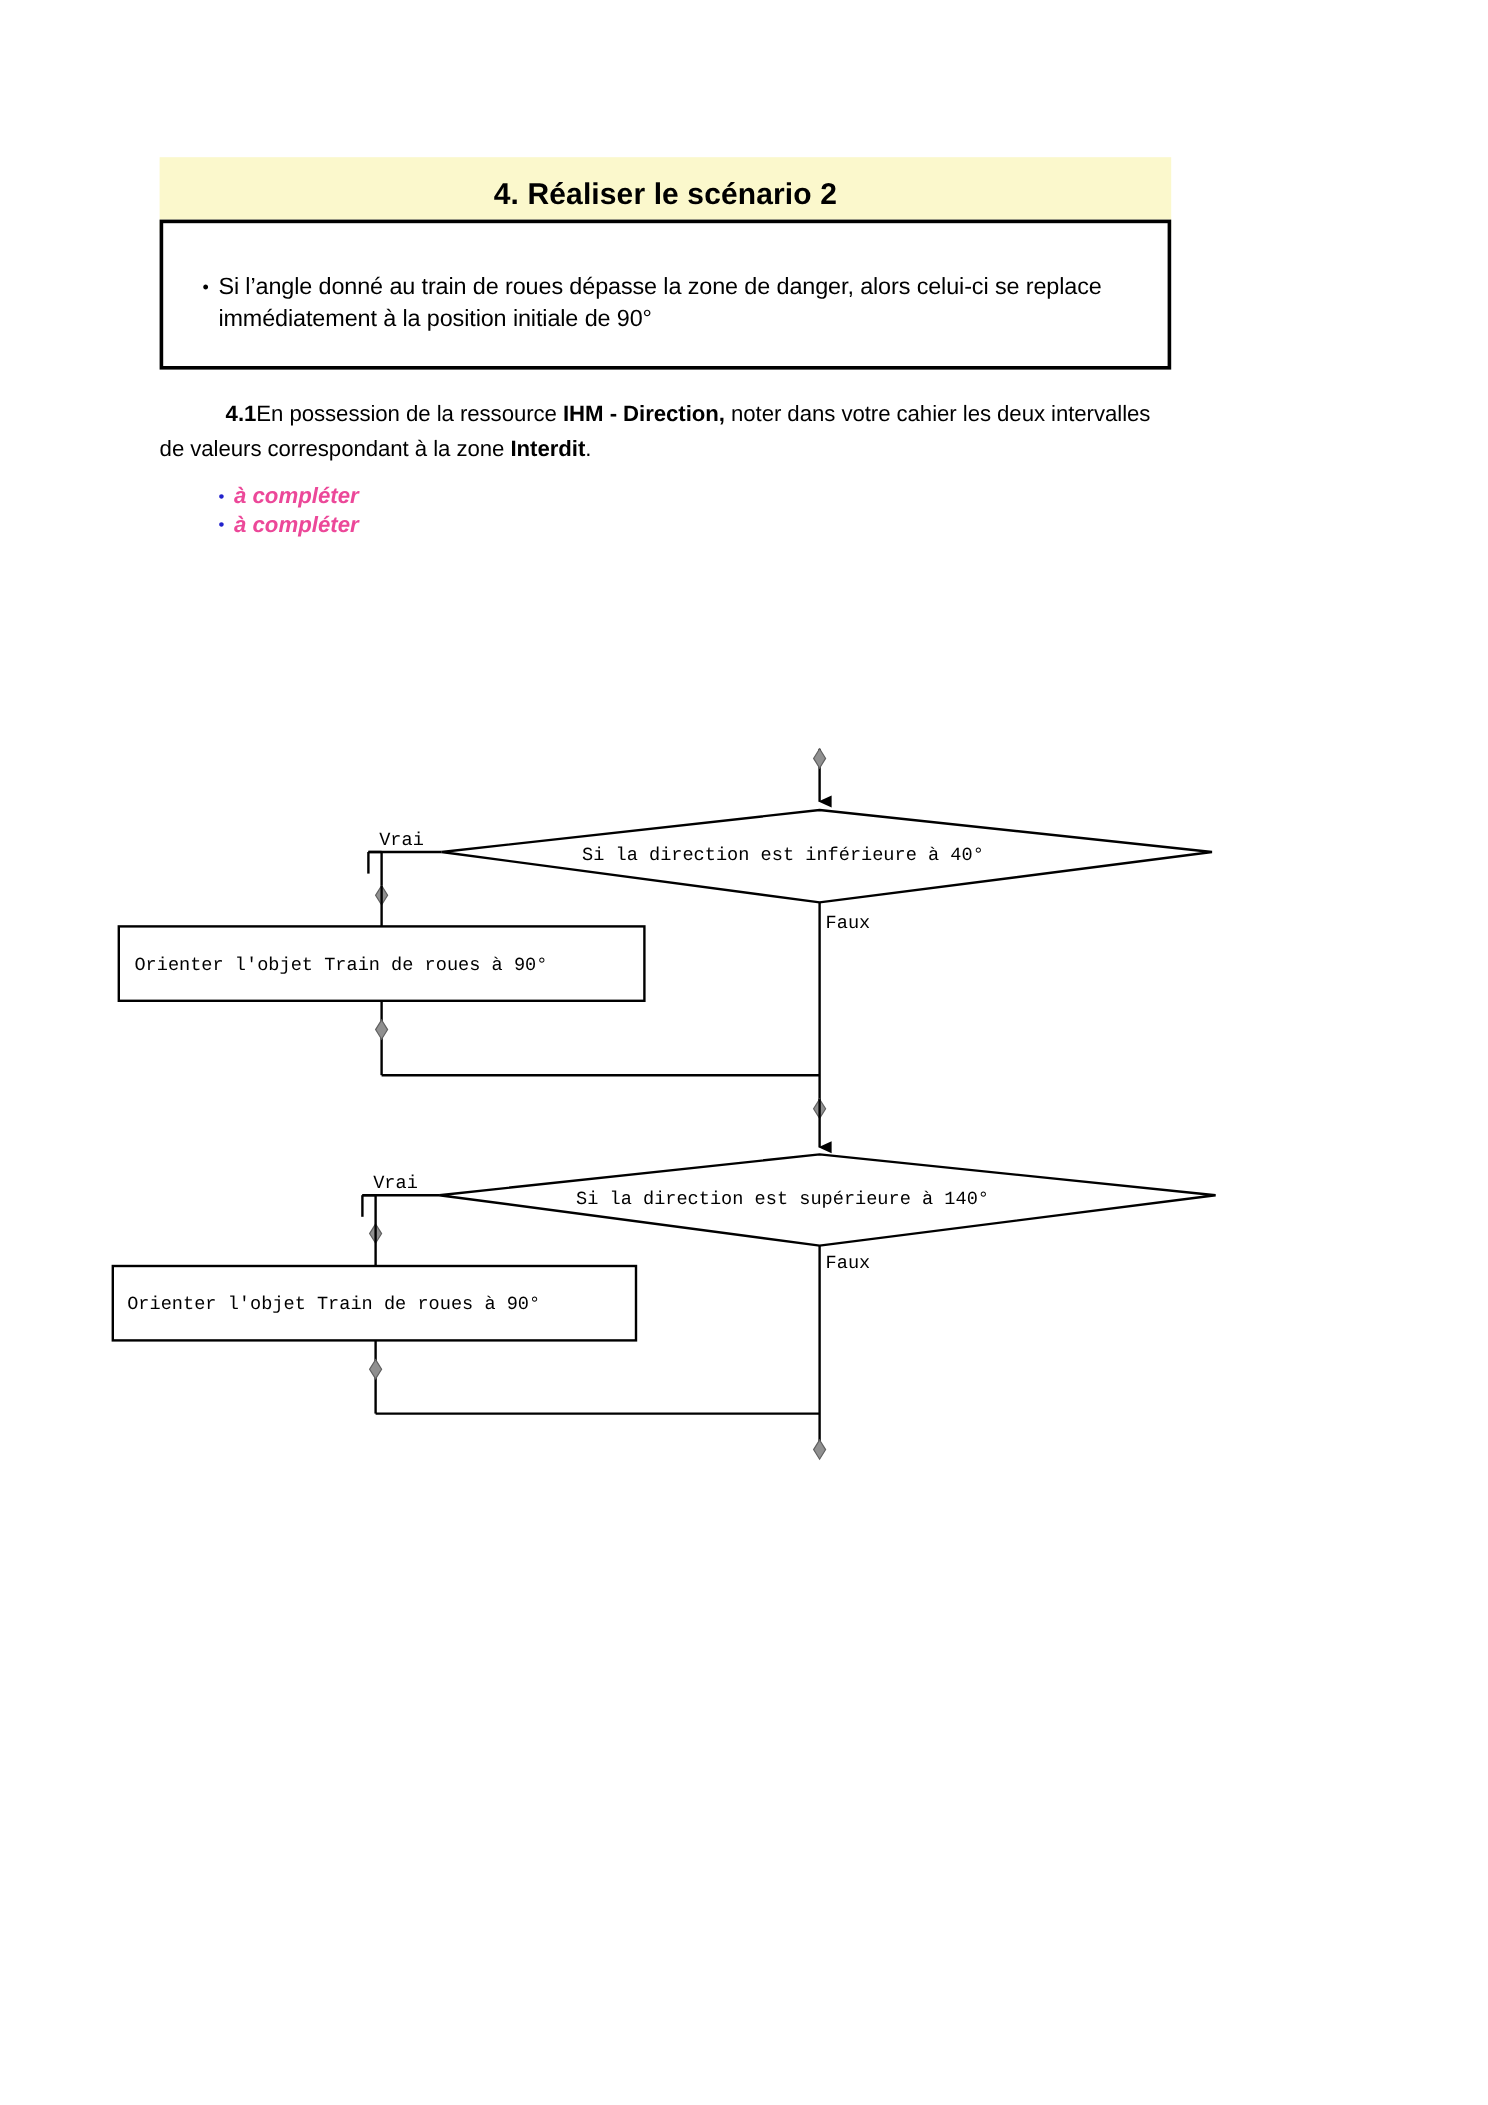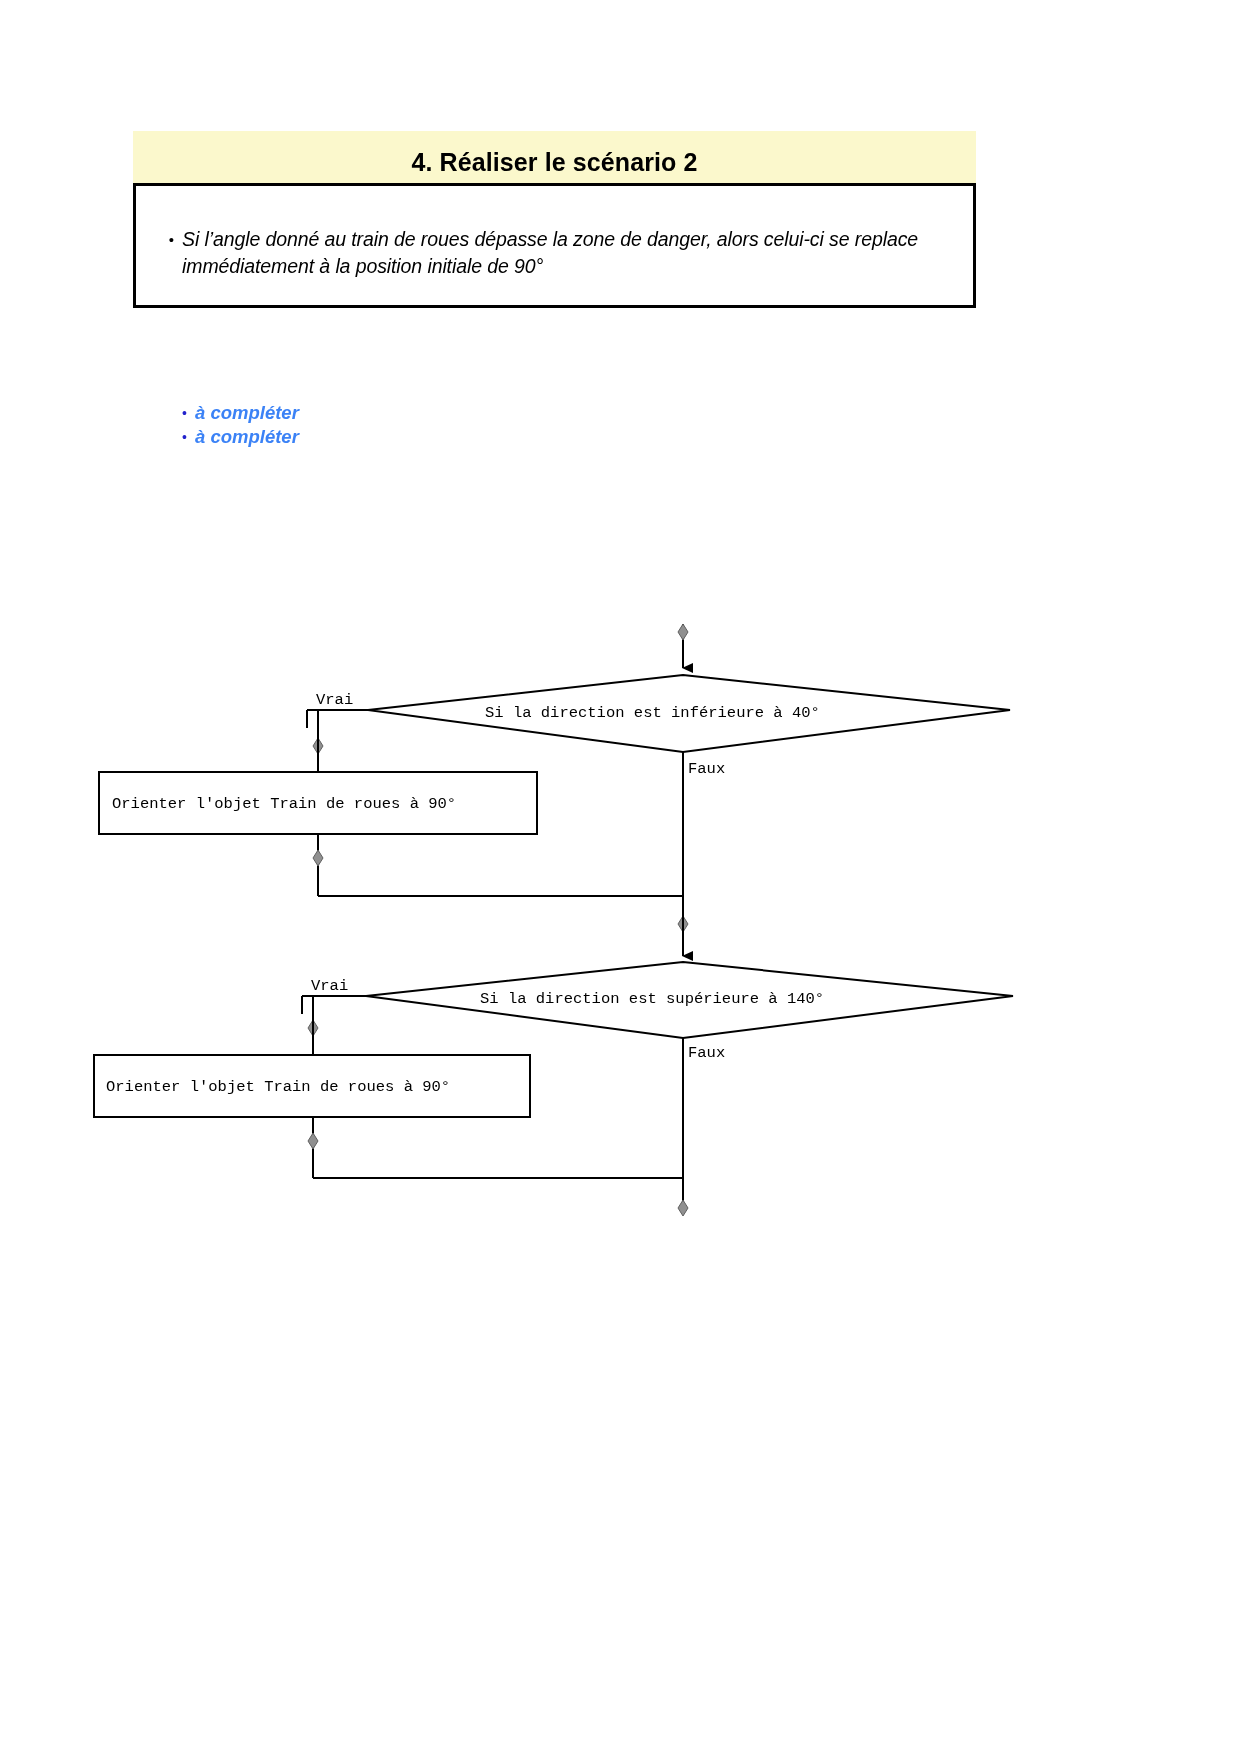--- a/index.html
+++ b/index.html
@@ -65,21 +65,20 @@
     width: 46px;
     flex: 0 0 46px;
     text-align: right;
     padding-right: 8px;
     font-size: 15px;
     line-height: 27px;
   }
   .statement-text {
     flex: 1;
     font-size: 19.5px;
-    font-style: italic;
     line-height: 27px;
     letter-spacing: -0.1px;
   }
 
   
   .para {
     position: absolute;
     font-size: 18.5px;
     line-height: 29px;
     letter-spacing: -0.05px;
@@ -114,21 +113,21 @@
   .blue-bullet {
     width: 62px;
     flex: 0 0 62px;
     text-align: right;
     padding-right: 8px;
     color: #2222CC;
     font-size: 14px;
     line-height: 24px;
   }
   .blue-text {
-    color: #3b82f6;
+    color: #ec4899;
     font-weight: bold;
     font-style: italic;
     font-size: 18.5px;
     line-height: 24px;
   }
 
   
   .flowchart {
     position: absolute;
     left: 0;
@@ -159,20 +158,23 @@
 
   <div class="statement-box">
     <div class="statement-list">
       <div class="statement-item">
         <span class="statement-bullet">•</span>
         <span class="statement-text">Si l’angle donné au train de roues dépasse la zone de danger, alors celui-ci se replace immédiatement à la position initiale de 90°</span>
       </div>
     </div>
   </div>
 
+  <div class="para para-41">
+    <span class="indent"></span><b class="bold">4.1</b><span>En possession de la ressource </span><b class="bold">IHM - Direction,</b><span> noter dans votre cahier les deux intervalles de valeurs correspondant à la zone </span><b class="bold">Interdit</b><span>.</span>
+  </div>
 
   <div class="blue-list">
     <div class="blue-item">
       <span class="blue-bullet">•</span>
       <span class="blue-text">à compléter</span>
     </div>
     <div class="blue-item">
       <span class="blue-bullet">•</span>
       <span class="blue-text">à compléter</span>
     </div>

